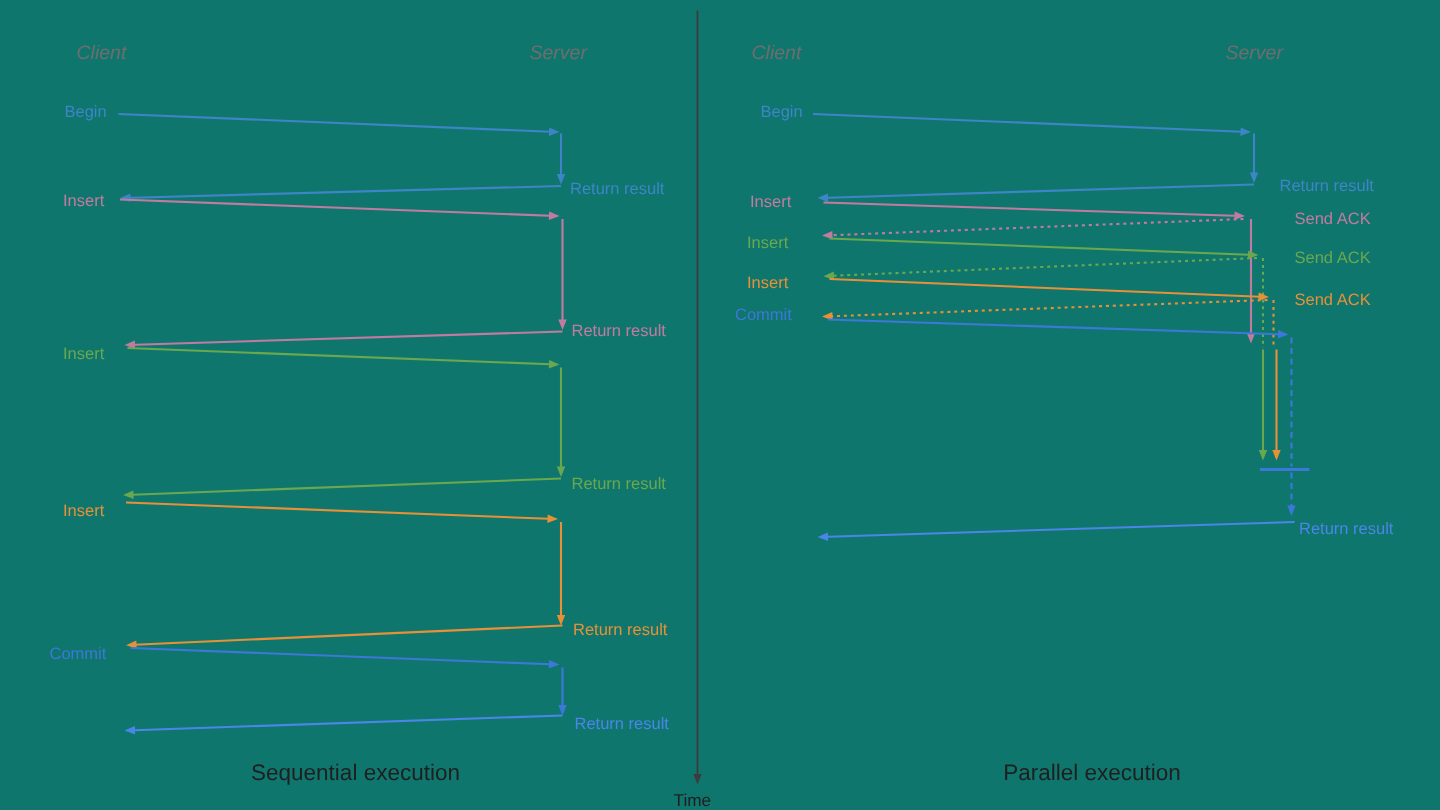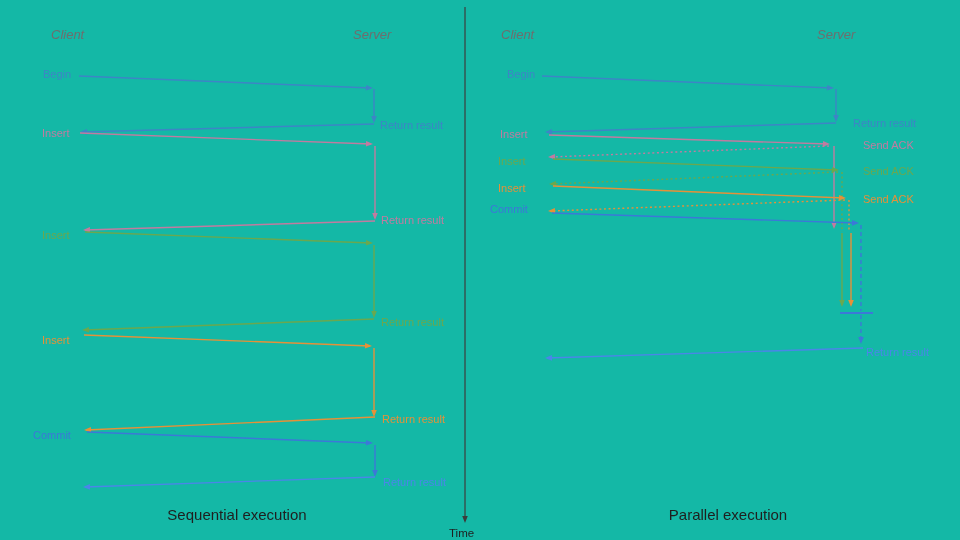--- a/index.html
+++ b/index.html
@@ -1,16 +1,16 @@
 <!DOCTYPE html>
 <html><head>
 <meta charset="utf-8">
 <style>
   html,body{margin:0;padding:0;background:#ffffff;}
-  .stage{position:relative;width:960px;height:540px;background:#14b8a6;overflow:hidden;}
+  .stage{position:relative;width:960px;height:540px;background:#0f766e;overflow:hidden;}
   svg{display:block;font-family:"Liberation Sans",sans-serif;}
   text{font-family:"Liberation Sans",sans-serif;}
 </style>
 </head>
 <body>
 
 <div class="stage">
   <svg id="diagram" width="960" height="540" viewBox="0 0 960 540" xmlns="http://www.w3.org/2000/svg">
       <g>
         <line x1="465" y1="7" x2="465" y2="521" stroke="#3c3c3c" stroke-width="1.2"></line>

